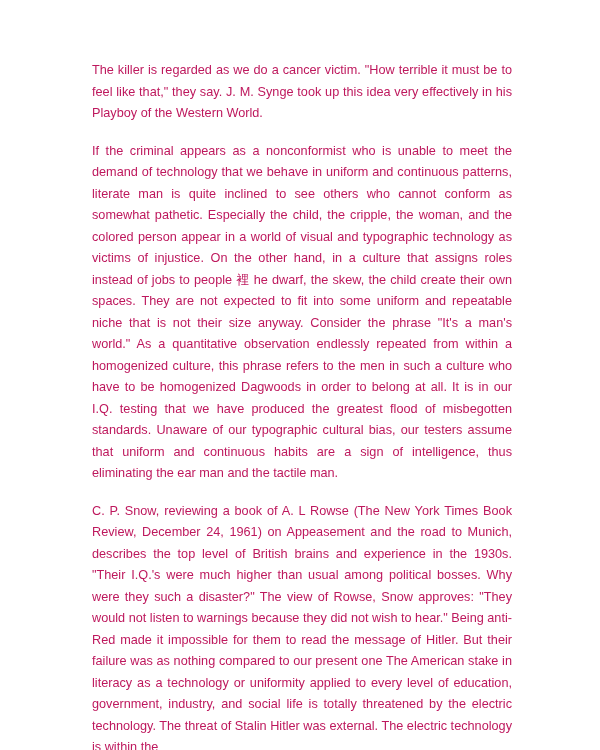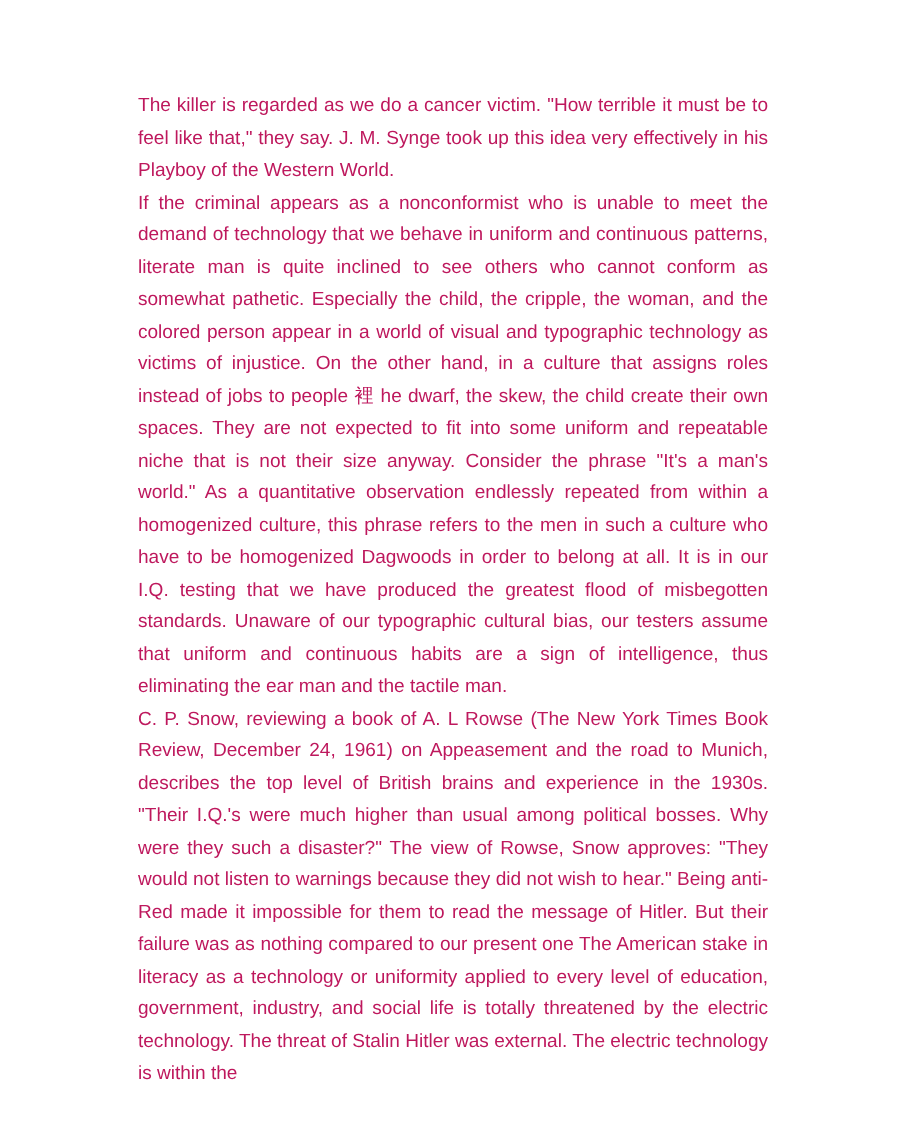--- a/index.html
+++ b/index.html
@@ -26,21 +26,21 @@
     line-height: 21.5px;
     text-align: justify;
     text-justify: inter-word;
     color: #be185d;
   }
   .para {
     margin: 0;
     text-indent: 0;
   }
   .para + .para {
-    margin-top: 0;
+    margin-top: 16px;
   }
 </style>
 </head>
 <body>
 
 <div class="page">
   <div class="body-text">
     <p class="para">The killer is regarded as we do a cancer victim. "How terrible it must be to feel like that," they say. J. M. Synge took up this idea very effectively in his Playboy   of the Western World.</p>
     <p class="para">If the criminal appears as a nonconformist who is unable to meet the demand of technology that we behave in uniform and continuous patterns, literate man is quite inclined to see others who cannot conform as somewhat pathetic. Especially the child, the cripple, the woman, and the colored person appear in a world of visual and typographic technology as victims of injustice. On the other hand, in a culture that assigns roles instead of jobs to people 裡 he dwarf, the skew, the child create their own spaces. They are not expected to fit into some uniform and repeatable niche that is not their size anyway. Consider the phrase "It's a man's world." As a quantitative observation endlessly repeated from within a homogenized culture, this phrase refers to the men in such a culture who have to be homogenized Dagwoods in order to belong at all. It is in our I.Q. testing that we have produced the greatest flood of misbegotten standards. Unaware of our typographic cultural bias, our testers assume that uniform and continuous habits are a sign of intelligence, thus eliminating the ear man and the tactile man.</p>
     <p class="para">C. P. Snow, reviewing a book of A. L Rowse (The New York Times Book Review, December 24, 1961) on Appeasement and the road to Munich, describes the top level of British brains and experience in the 1930s. "Their I.Q.'s were much higher than usual among political bosses. Why were they such a disaster?" The view of Rowse, Snow approves: "They would not listen to warnings because they did not wish to hear." Being anti-Red made it impossible for them to read the message of Hitler. But their failure was as nothing compared to our present one The American stake in literacy as a technology or uniformity applied to every level of education, government, industry, and social life is totally threatened by the electric technology. The threat of Stalin Hitler was external. The electric technology is within the</p>

